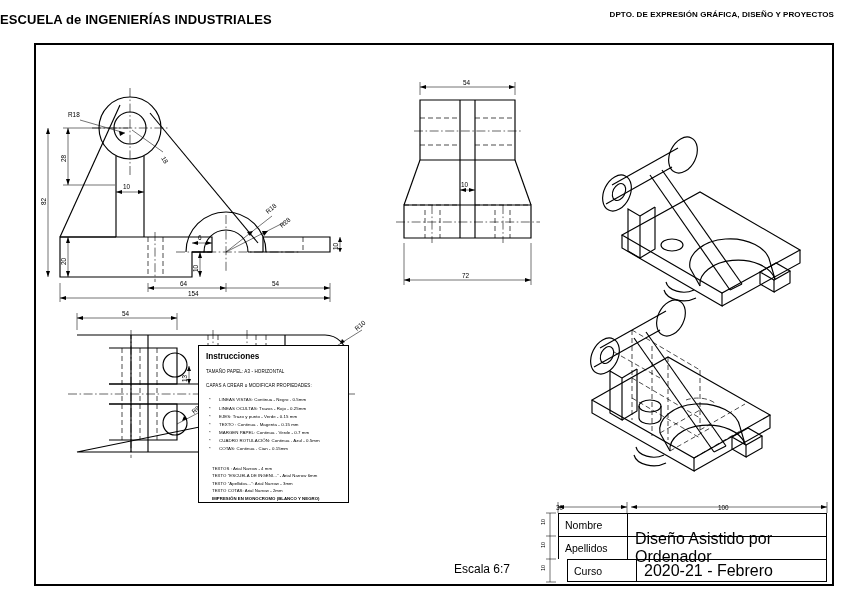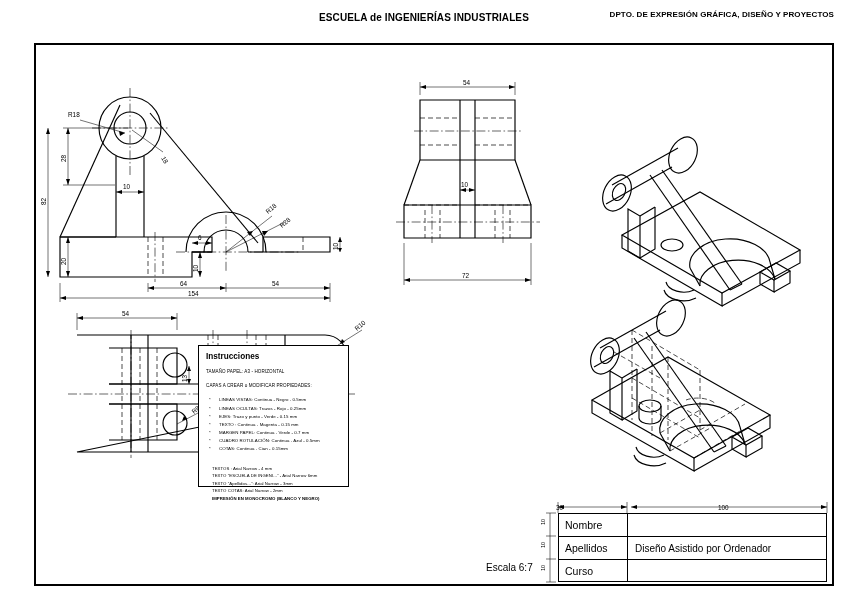--- a/index.html
+++ b/index.html
@@ -4,60 +4,60 @@
 <style>
   html,body{margin:0;padding:0;background:#fff;}
   body{width:848px;height:600px;overflow:hidden;
        font-family:"Liberation Sans",sans-serif;color:#000;}
   .page{position:relative;width:848px;height:600px;}
 
   
   .hdr-left{position:absolute;left:28px;top:10px;font-size:7.5px;font-weight:bold;
             letter-spacing:.2px;line-height:11px;}
   .dots{font-weight:bold;letter-spacing:-.3px;}
-  .hdr-title{position:absolute;left:0;right:0;top:12px;text-align:center;
-             font-size:10px;font-weight:bold;letter-spacing:.1px;}
+  .hdr-title{position:absolute;left:0;right:0;top:12px;
+             font-size:13px;font-weight:bold;letter-spacing:.1px;}
   .hdr-right{position:absolute;right:14px;top:10px;font-size:8px;font-weight:bold;
              letter-spacing:.1px;white-space:nowrap;}
 
   
   .frame{position:absolute;left:34px;top:43px;width:800px;height:543px;
          border:2px solid #000;box-sizing:border-box;}
 
   svg{position:absolute;left:0;top:0;overflow:visible;}
   .ln{stroke:#000;fill:none;stroke-width:1.15;}
   .hid{stroke:#000;fill:none;stroke-width:.7;stroke-dasharray:5 3;}
   .axis{stroke:#000;fill:none;stroke-width:.6;stroke-dasharray:9 2.5 1.6 2.5;}
   .dim{stroke:#000;fill:none;stroke-width:.55;}
   .dimtxt{font-family:"Liberation Sans",sans-serif;font-size:6.4px;fill:#000;}
 
   
-  .instr{position:absolute;left:198px;top:345px;width:151px;height:142px;
+  .instr{position:absolute;left:198px;top:345px;width:151px;height:158px;
          border:1px solid #000;background:#fff;box-sizing:border-box;padding:6px 7px;}
   .instr h4{margin:0 0 7px 0;font-size:8.2px;font-weight:bold;}
   .instr .l{font-size:4.55px;line-height:8.2px;letter-spacing:.1px;}
   .instr .sp{height:6px;}
   .instr ul{margin:0;padding:0;list-style:none;}
   .instr li{font-size:4.4px;line-height:8.1px;padding-left:13px;position:relative;
             letter-spacing:.05px;white-space:nowrap;}
   .instr li:before{content:"*";position:absolute;left:3px;top:0;}
   .foot{margin-top:12px;}
   .foot div{font-size:4.3px;line-height:7.4px;padding-left:6px;letter-spacing:.05px;
             white-space:nowrap;}
   .foot div.b{font-weight:bold;}
 
   
   .tblock{position:absolute;left:558px;top:513px;width:269px;height:54px;}
   .trow{display:flex;height:23px;border-left:1.6px solid #000;border-top:1.6px solid #000;
         border-right:1.6px solid #000;box-sizing:border-box;}
-  .trow:last-child{border-bottom:1.6px solid #000;}
+  .trow:last-child{border-bottom:1.6px solid #000;margin-left:9px;}
   .tlab{width:69px;border-right:1.6px solid #000;box-sizing:border-box;
         display:flex;align-items:center;padding-left:6px;font-size:10.5px;}
-  .tval{flex:1;display:flex;align-items:center;padding-left:7px;font-size:10px;}
-  .escala{position:absolute;left:486px;top:562px;font-size:10px;}
+  .tval{flex:1;display:flex;align-items:center;padding-left:7px;font-size:16px;}
+  .escala{position:absolute;left:454px;top:562px;font-size:12px;}
   .vtick{position:absolute;font-size:5.6px;transform:rotate(-90deg);}
 </style>
 </head>
 <body>
 
 <div class="page">
 
   <div class="hdr-title">ESCUELA de INGENIERÍAS INDUSTRIALES</div>
   <div class="hdr-right">DPTO. DE EXPRESIÓN GRÁFICA, DISEÑO Y PROYECTOS</div>
 
@@ -427,16 +427,17 @@
     <div class="trow">
       <div class="tlab">Nombre</div>
       <div class="tval"></div>
     </div>
     <div class="trow">
       <div class="tlab">Apellidos</div>
       <div class="tval">Diseño Asistido por Ordenador</div>
     </div>
     <div class="trow">
       <div class="tlab">Curso</div>
+      <div class="tval">2020-21 - Febrero</div>
     </div>
   </div>
 
 </div>
 
 </body></html>

